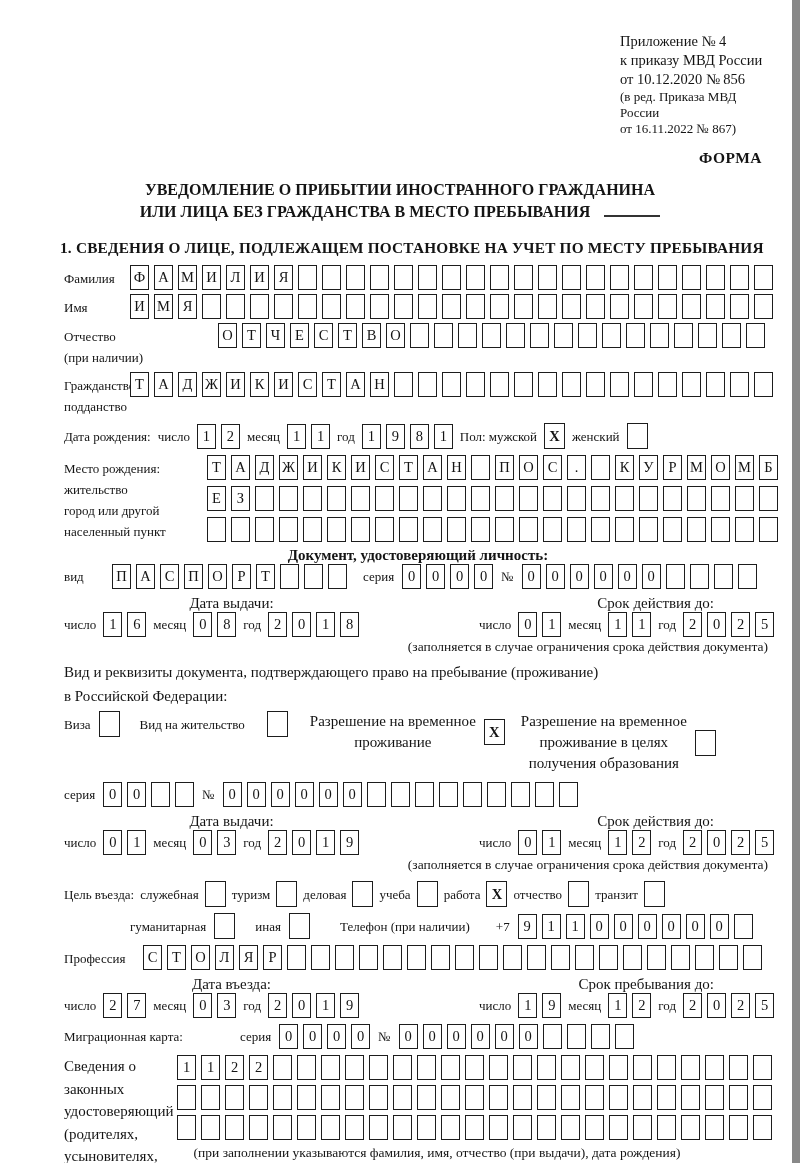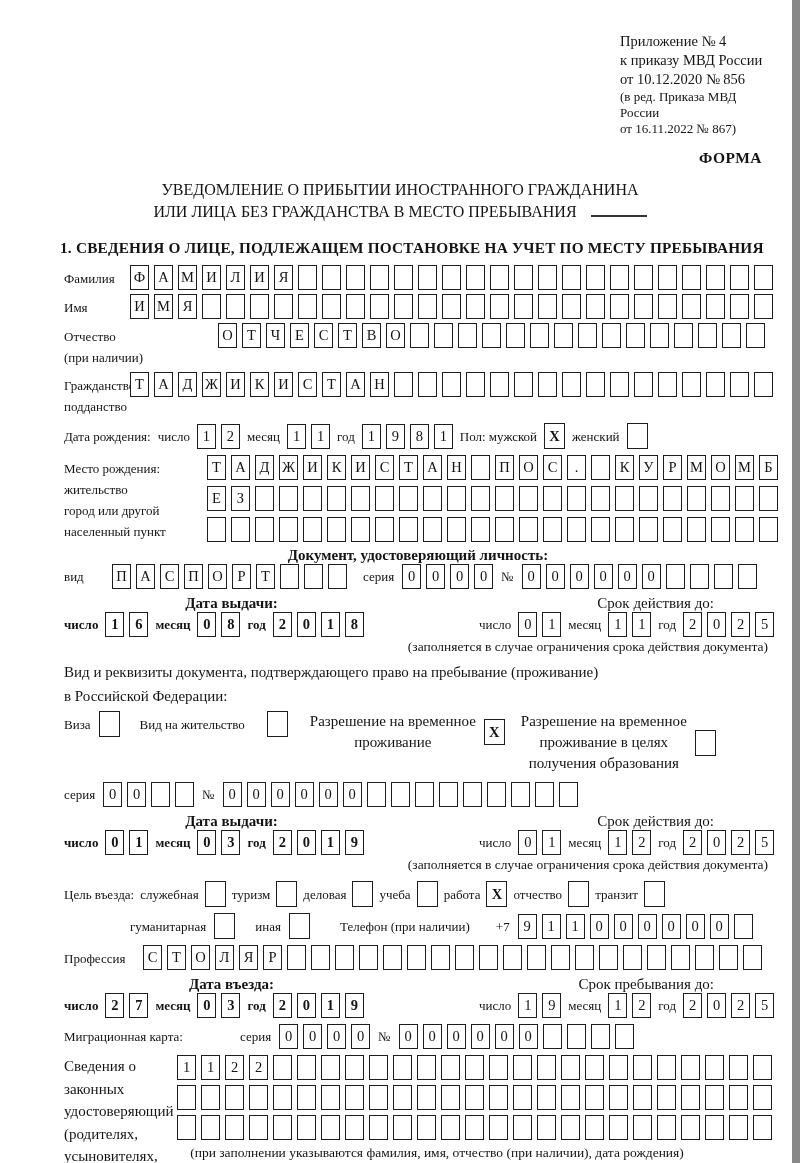--- a/index.html
+++ b/index.html
@@ -6,21 +6,21 @@
   html,body { background:#888; }
   body { width:800px; margin:0 auto; font-family:"Liberation Serif","DejaVu Serif",serif; color:#141414; }
   .page { width:792px; height:1163px; background:#ffffff; padding:32px 20px 0 64px; overflow:hidden; position:relative; }
 
   
   .hdr { margin-left:556px; font-size:14.5px; line-height:19px; }
   .hdr .small { font-size:13px; line-height:16px; }
   .hdr .small:first-of-type { margin-top:3px; }
   .forma { text-align:right; padding-right:10px; font-weight:bold; font-size:15.5px; margin-top:12px; letter-spacing:0.5px; }
 
-  .title { text-align:center; font-weight:normal; font-size:16px; line-height:22px; margin-top:12px; margin-left:-36px; }
+  .title { text-align:center; font-weight:bold; font-size:16px; line-height:22px; margin-top:12px; margin-left:-36px; }
   .blank-line { display:inline-block; width:56px; border-bottom:2.5px solid #333; margin-left:14px; }
   .sec-heading { font-weight:bold; font-size:15.3px; margin-top:16px; letter-spacing:0.2px; margin-left:-4px; white-space:nowrap; }
 
   
   .frow { display:flex; align-items:flex-start; margin-top:4px; }
   .inline-row { display:flex; align-items:center; column-gap:7px; flex-wrap:nowrap; }
   .lbl { font-size:13px; line-height:21px; flex:none; }
   .pt { padding-top:3px; }
   .boxes { display:flex; gap:5px; flex:none; }
   .cell { flex:none; width:19px; height:25px; border:1.7px solid #1d1d1d; display:flex; align-items:center; justify-content:center; font-size:14.5px; background:#fff; }
@@ -30,21 +30,21 @@
   .w-patr { width:154px; }
   .w-citiz { width:66px; }
   .w-birthpl { width:143px; }
   .mt6 { margin-top:6px; }
   .mt8 { margin-top:8px; }
 
   .doc-heading { text-align:center; font-weight:bold; font-size:15px; margin-top:5px; }
 
   
   .dates { display:flex; margin-top:6px; }
-  .dcol-left { width:415px; flex:none;font-weight:bold; }
+  .dcol-left { width:415px; flex:none; }
   .dhead-l { width:335px; text-align:center; font-size:15px; }
   .dhead-r { width:235px; text-align:right; font-size:15px; }
   .note { text-align:right; font-size:13.5px; margin-top:2px; padding-right:4px; }
 
   .plain { font-size:15px; line-height:22px; margin-top:6px; }
   .permit-row { display:flex; align-items:flex-start; margin-top:4px; }
   .permit-item { display:flex; align-items:center; gap:8px; }
   .center-lbl { font-size:15px; line-height:21px; text-align:center; }
   .note-center { font-size:13.5px; margin-top:5px; margin-left:78px; width:640px; text-align:center; }
 
@@ -738,17 +738,17 @@
           <span class="cell"></span>
           <span class="cell"></span>
           <span class="cell"></span>
           <span class="cell"></span>
           <span class="cell"></span>
           <span class="cell"></span>
           <span class="cell"></span>
           <span class="cell"></span>
           <span class="cell"></span>
         </div>
-      <div class="note-center" style="margin-left:-40px; width:600px;">(при заполнении указываются фамилия, имя, отчество (при наличии), дата рождения)</div>
+      <div class="note-center" style="margin-left:-40px; width:600px;">(при заполнении указываются фамилия, имя, отчество (при выдачи), дата рождения)</div>
     </div>
   </div>
 
 </div>
 
 </body></html>

